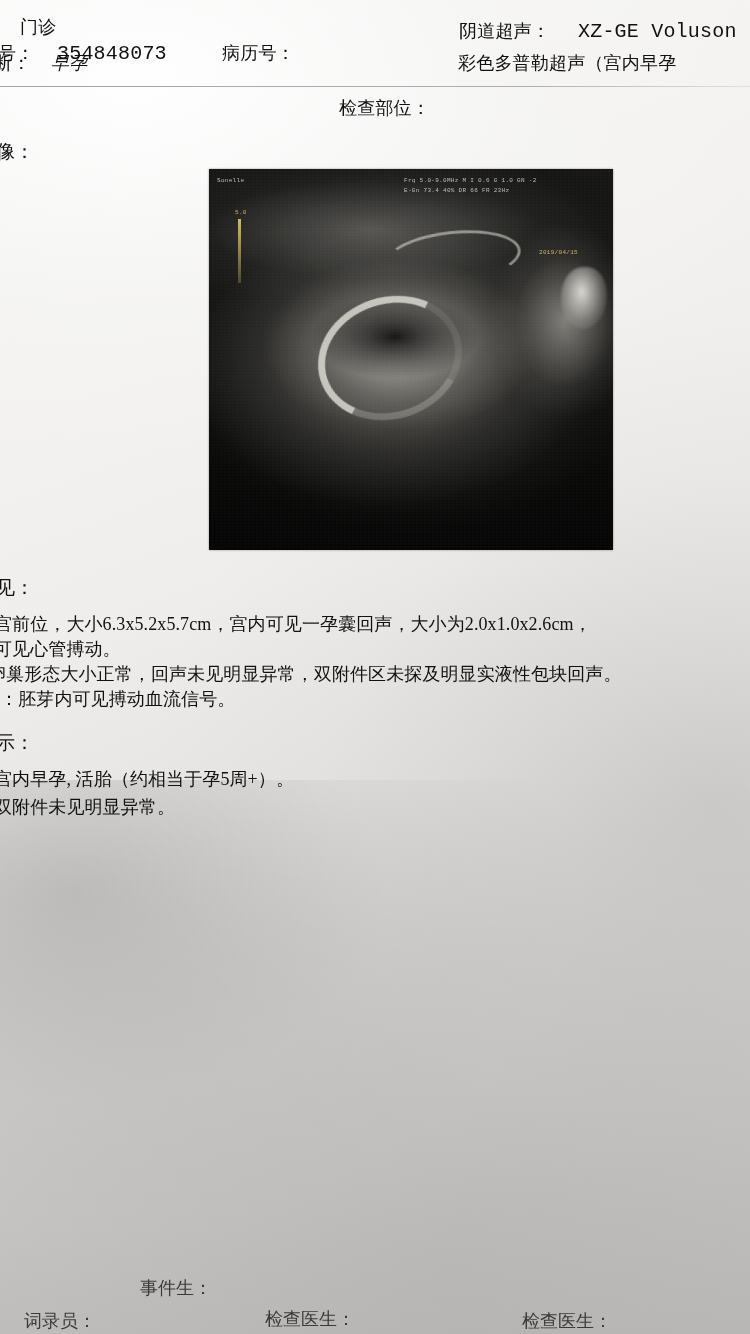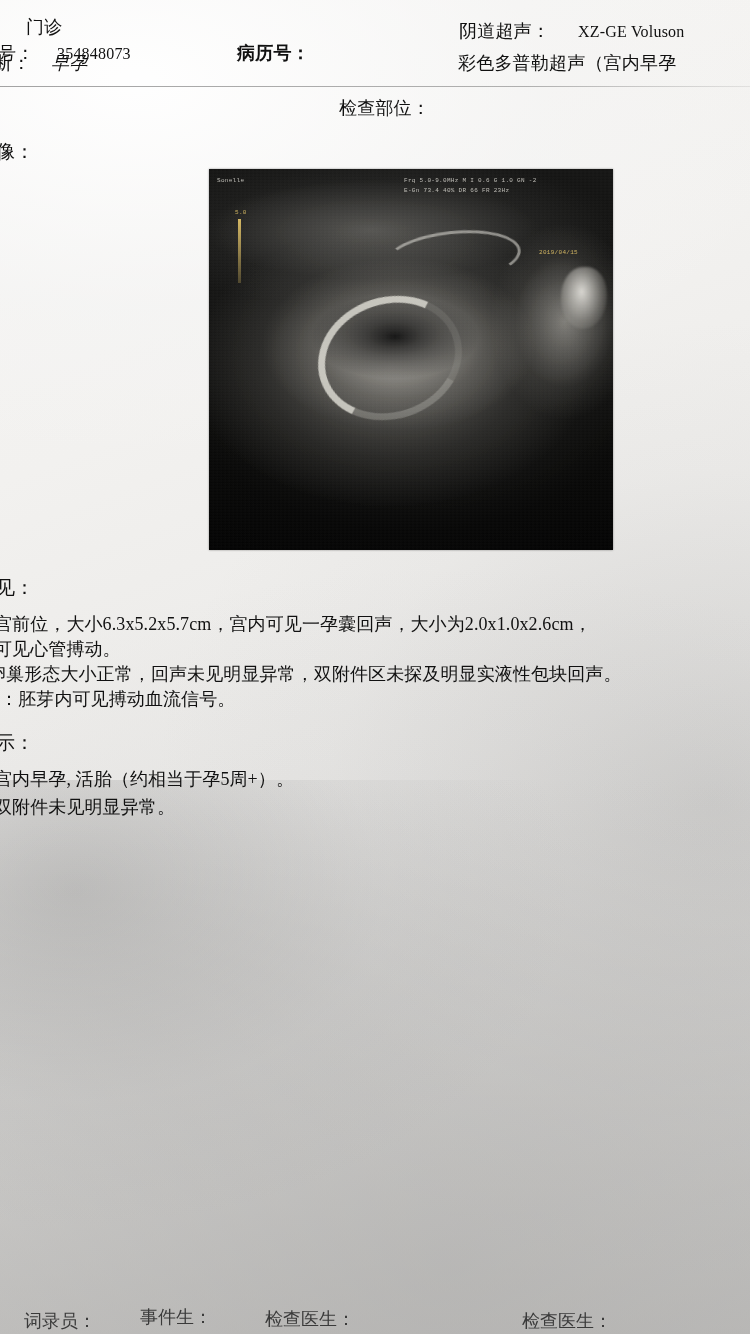--- a/index.html
+++ b/index.html
@@ -47,21 +47,21 @@
     position: absolute;
     left: 0;
     width: 750px;
     font-size: 18px;
     line-height: 22px;
     white-space: nowrap;
     letter-spacing: 0.2px;
   }
   .hdr-row .cell { position: absolute; }
   .label { font-family: "Liberation Serif", serif; font-weight: 400; }
-  .mono  { font-family: Liberation Serif, serif; font-size: 16px; }
+  .mono  { font-family: Liberation Mono, monospace; font-size: 20px; }
 
   .rule {
     position: absolute;
     left: 0;
     width: 750px;
     height: 1px;
     background: linear-gradient(90deg, rgba(90,90,90,0.55) 0%, rgba(90,90,90,0.45) 70%, rgba(90,90,90,0.12) 100%);
   }
 
   
@@ -186,24 +186,24 @@
   }
 </style>
 </head>
 <body>
 
 <div id="page"></div>
 
 <div class="doc">
 
   <div class="hdr-row" style="top:16px;">
-    <span class="cell label" style="left:26px;">门诊</span>
+    <span class="cell label" style="left:20px;">门诊</span>
     <span class="cell label" style="left:-2px; top:26px;">号：</span>
     <span class="cell mono" style="left:57px; top:27px;">354848073</span>
-    <span class="cell label" style="left:237px; top:26px;font-weight:bold;">病历号：</span>
+    <span class="cell label" style="left:222px; top:26px;">病历号：</span>
     <span class="cell label" style="left:459px; top:4px;">阴道超声：</span>
     <span class="cell mono" style="left:578px; top:5px;">XZ-GE Voluson</span>
   </div>
 
   <div class="hdr-row" style="top:48px;">
     <span class="cell label" style="left:-6px; top:4px;">断：</span>
     <span class="cell label" style="left:51px; top:4px;font-style:italic;">早孕</span>
     <span class="cell label" style="left:339px; top:4px;margin-top:45px;">检查部位：</span>
     <span class="cell label" style="left:458px; top:4px;">彩色多普勒超声（宫内早孕</span>
   </div>
@@ -232,17 +232,17 @@
   <div class="line" style="left:-6px; top:637px;">可见心管搏动。</div>
   <div class="line" style="left:-12px; top:662px;">卵巢形态大小正常，回声未见明显异常，双附件区未探及明显实液性包块回声。</div>
   <div class="line" style="left:-6px; top:687px;">I：胚芽内可见搏动血流信号。</div>
 
   <div class="sec-title" style="left:-4px; top:731px;">示：</div>
 
   <div class="line" style="left:-6px; top:767px;">宫内早孕, 活胎（约相当于孕5周+）。</div>
   <div class="line" style="left:-6px; top:795px;">双附件未见明显异常。</div>
 
   <div class="ftr" style="left:24px; top:1310px; color:#3a3a3a;">词录员：</div>
-  <div class="ftr" style="left:140px; top:1306px; color:#3a3a3a;">事件生：</div>
+  <div class="ftr" style="left:140px; top:1277px; color:#3a3a3a;">事件生：</div>
   <div class="ftr" style="left:265px; top:1308px; color:#3a3a3a;">检查医生：</div>
   <div class="ftr" style="left:522px; top:1310px; color:#3a3a3a;">检查医生：</div>
 
 </div>
 
 </body></html>

